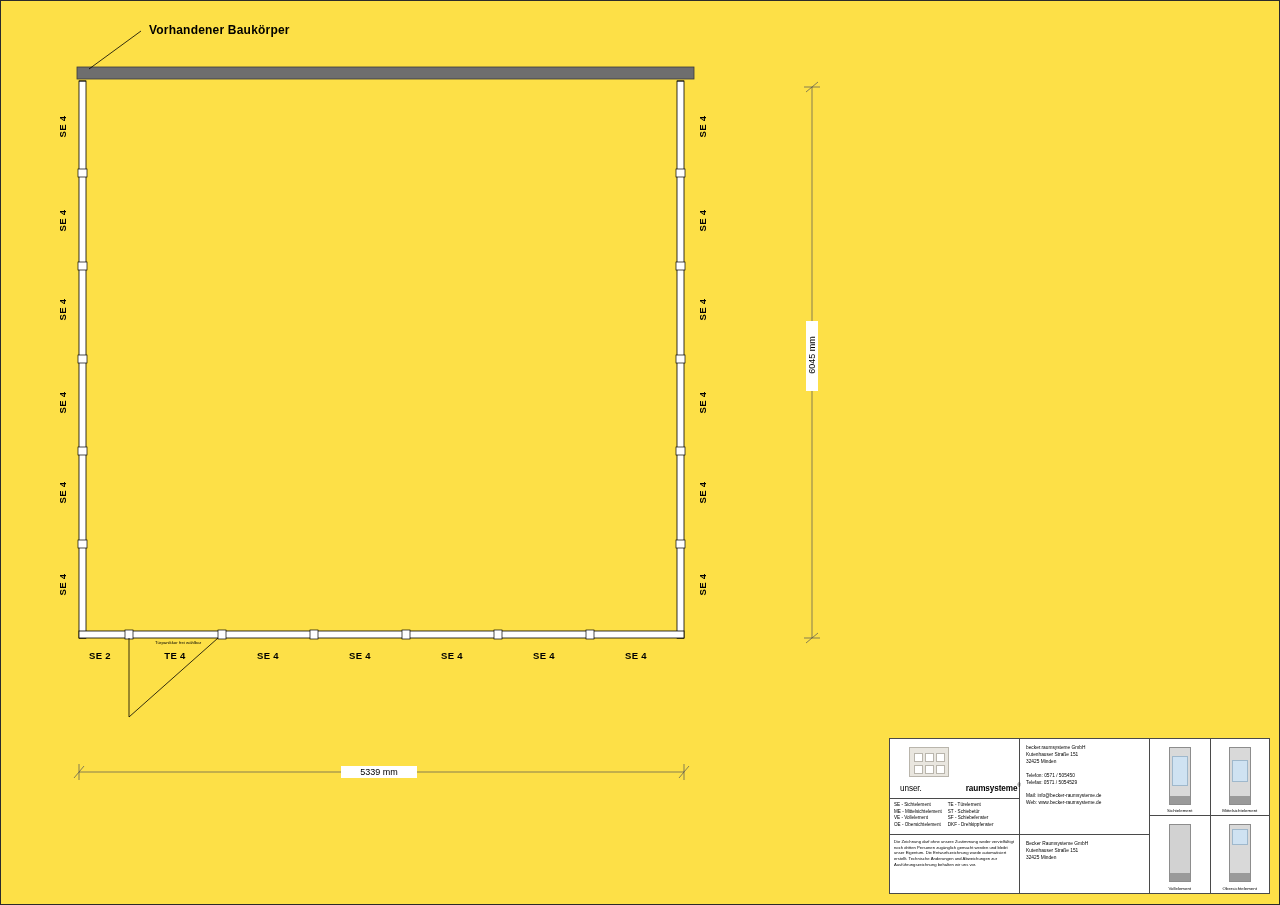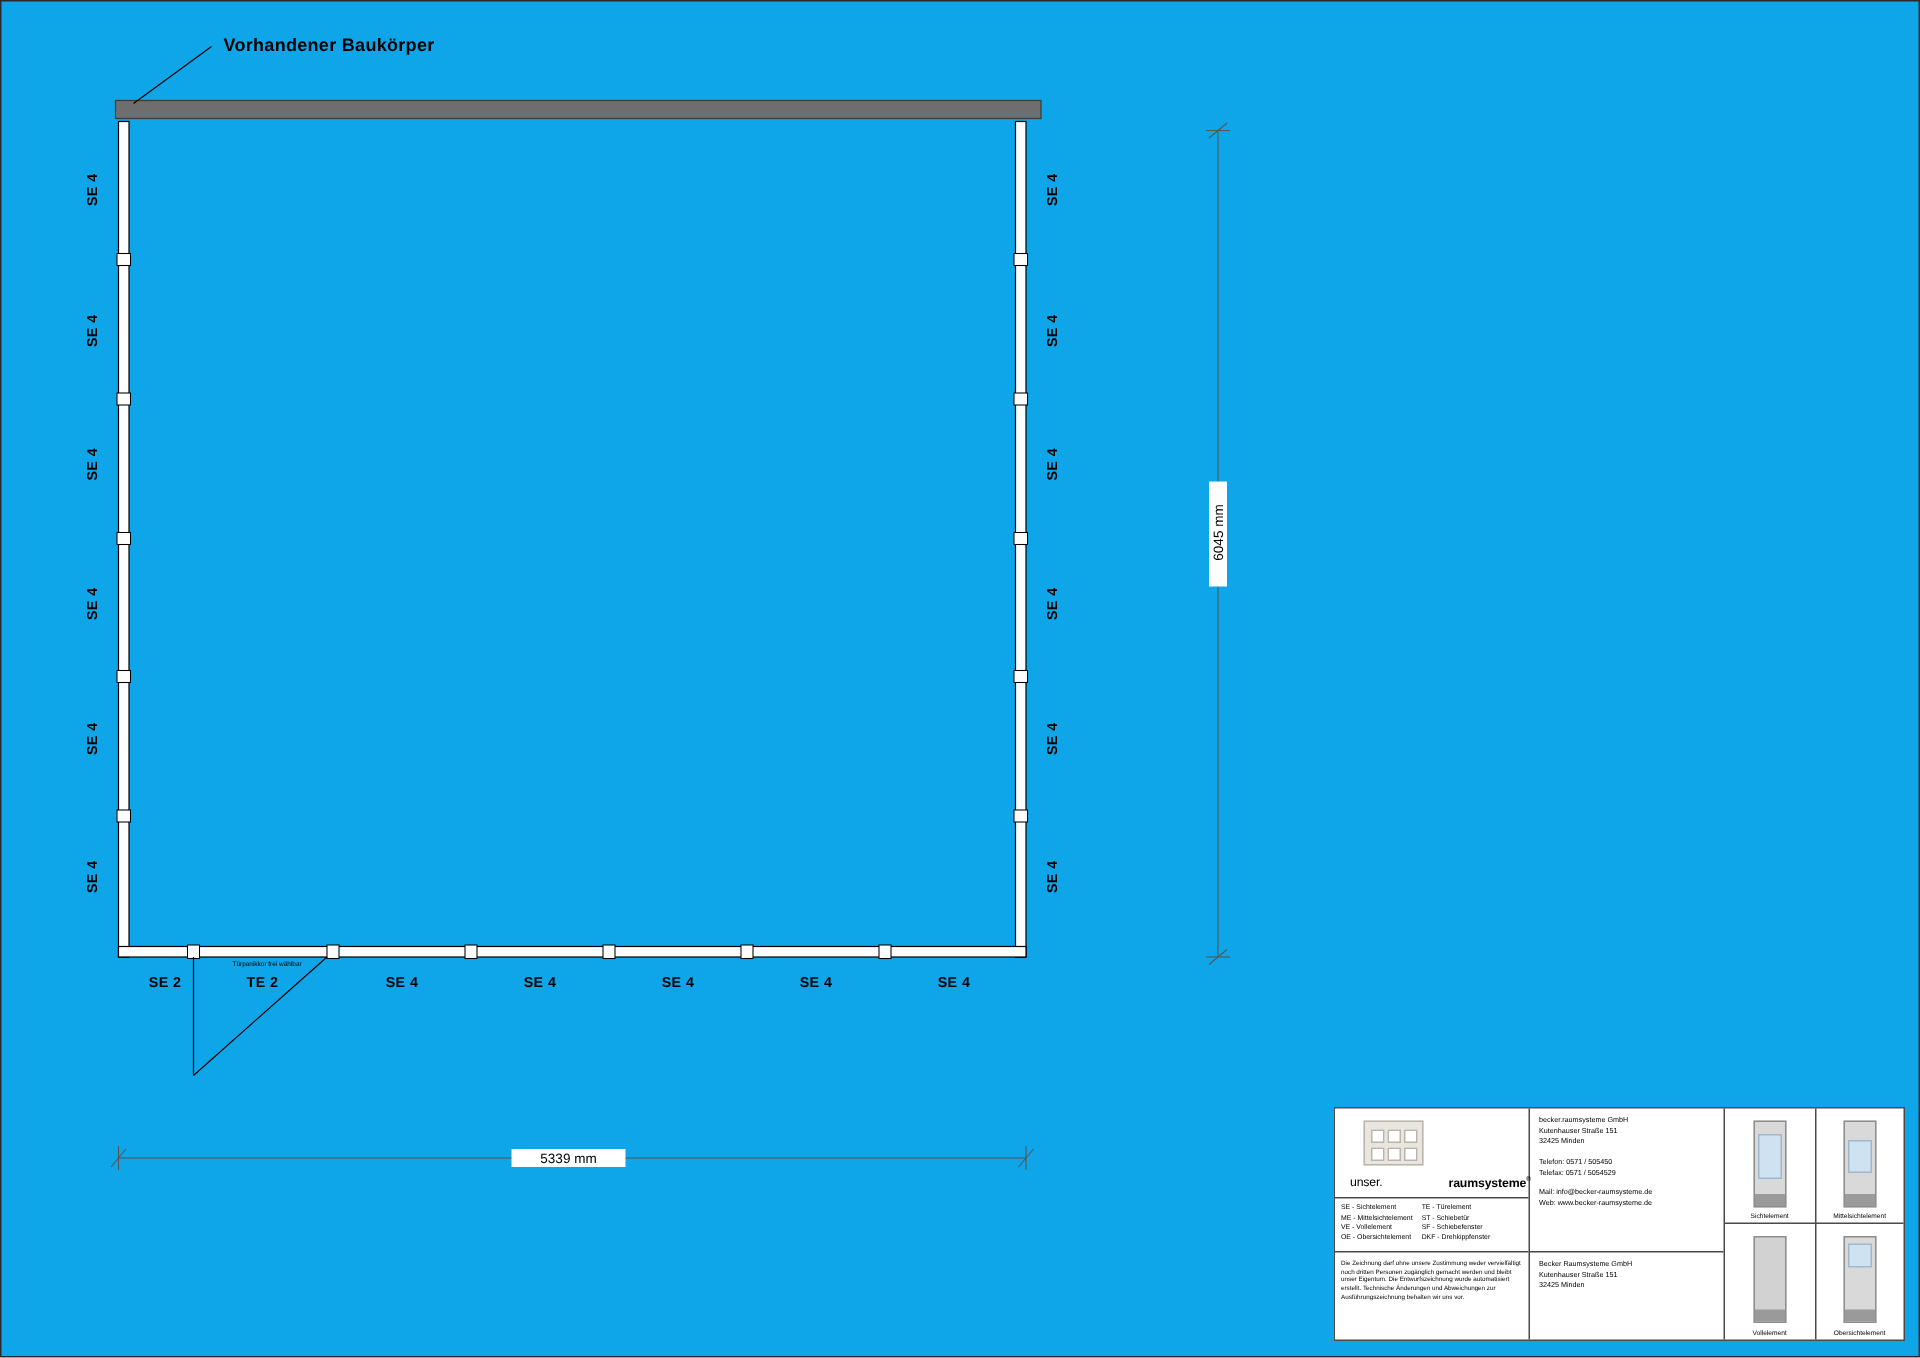--- a/index.html
+++ b/index.html
@@ -11,21 +11,21 @@
     width: 1280px;
     height: 905px;
     font-family: "Liberation Sans", sans-serif;
     color: #000;
     overflow: hidden;
   }
   #sheet {
     position: relative;
     width: 1280px;
     height: 905px;
-    background: #0ea5e9;
+    background: #fde047;
     box-sizing: border-box;
     border: 1px solid #2b2b2b;
   }
 
   
   #plan {
     position: absolute;
     left: 0; top: 0;
     width: 1280px;
     height: 905px;
@@ -310,22 +310,22 @@
   <div class="lbl vert" style="left:46px; top:486px; width:30px; text-align:center;">SE 4</div>
   <div class="lbl vert" style="left:46px; top:578px; width:30px; text-align:center;">SE 4</div>
 
   <div class="lbl vert" style="left:686px; top:120px; width:30px; text-align:center;">SE 4</div>
   <div class="lbl vert" style="left:686px; top:214px; width:30px; text-align:center;">SE 4</div>
   <div class="lbl vert" style="left:686px; top:303px; width:30px; text-align:center;">SE 4</div>
   <div class="lbl vert" style="left:686px; top:396px; width:30px; text-align:center;">SE 4</div>
   <div class="lbl vert" style="left:686px; top:486px; width:30px; text-align:center;">SE 4</div>
   <div class="lbl vert" style="left:686px; top:578px; width:30px; text-align:center;">SE 4</div>
 
-  <div class="lbl" style="left:88px; top:649px; width:32px; text-align:right;">SE 2</div>
-  <div class="lbl" style="left:158px; top:649px; width:32px; text-align:center;">TE 2</div>
+  <div class="lbl" style="left:88px; top:649px; width:32px; text-align:left;">SE 2</div>
+  <div class="lbl" style="left:158px; top:649px; width:32px; text-align:center;">TE 4</div>
   <div class="lbl" style="left:251px; top:649px; width:32px; text-align:center;">SE 4</div>
   <div class="lbl" style="left:343px; top:649px; width:32px; text-align:center;">SE 4</div>
   <div class="lbl" style="left:435px; top:649px; width:32px; text-align:center;">SE 4</div>
   <div class="lbl" style="left:527px; top:649px; width:32px; text-align:center;">SE 4</div>
   <div class="lbl" style="left:619px; top:649px; width:32px; text-align:center;">SE 4</div>
 
   <div class="doornote" style="left:154px; top:639px;">Türpanikkor frei wählbar</div>
 
   <div class="dimtext" style="left:340px; top:766px; width:76px; text-align:center;">5339 mm</div>
   <div class="dimtext vert" style="left:776px; top:349px; width:70px; text-align:center;">6045 mm</div>

